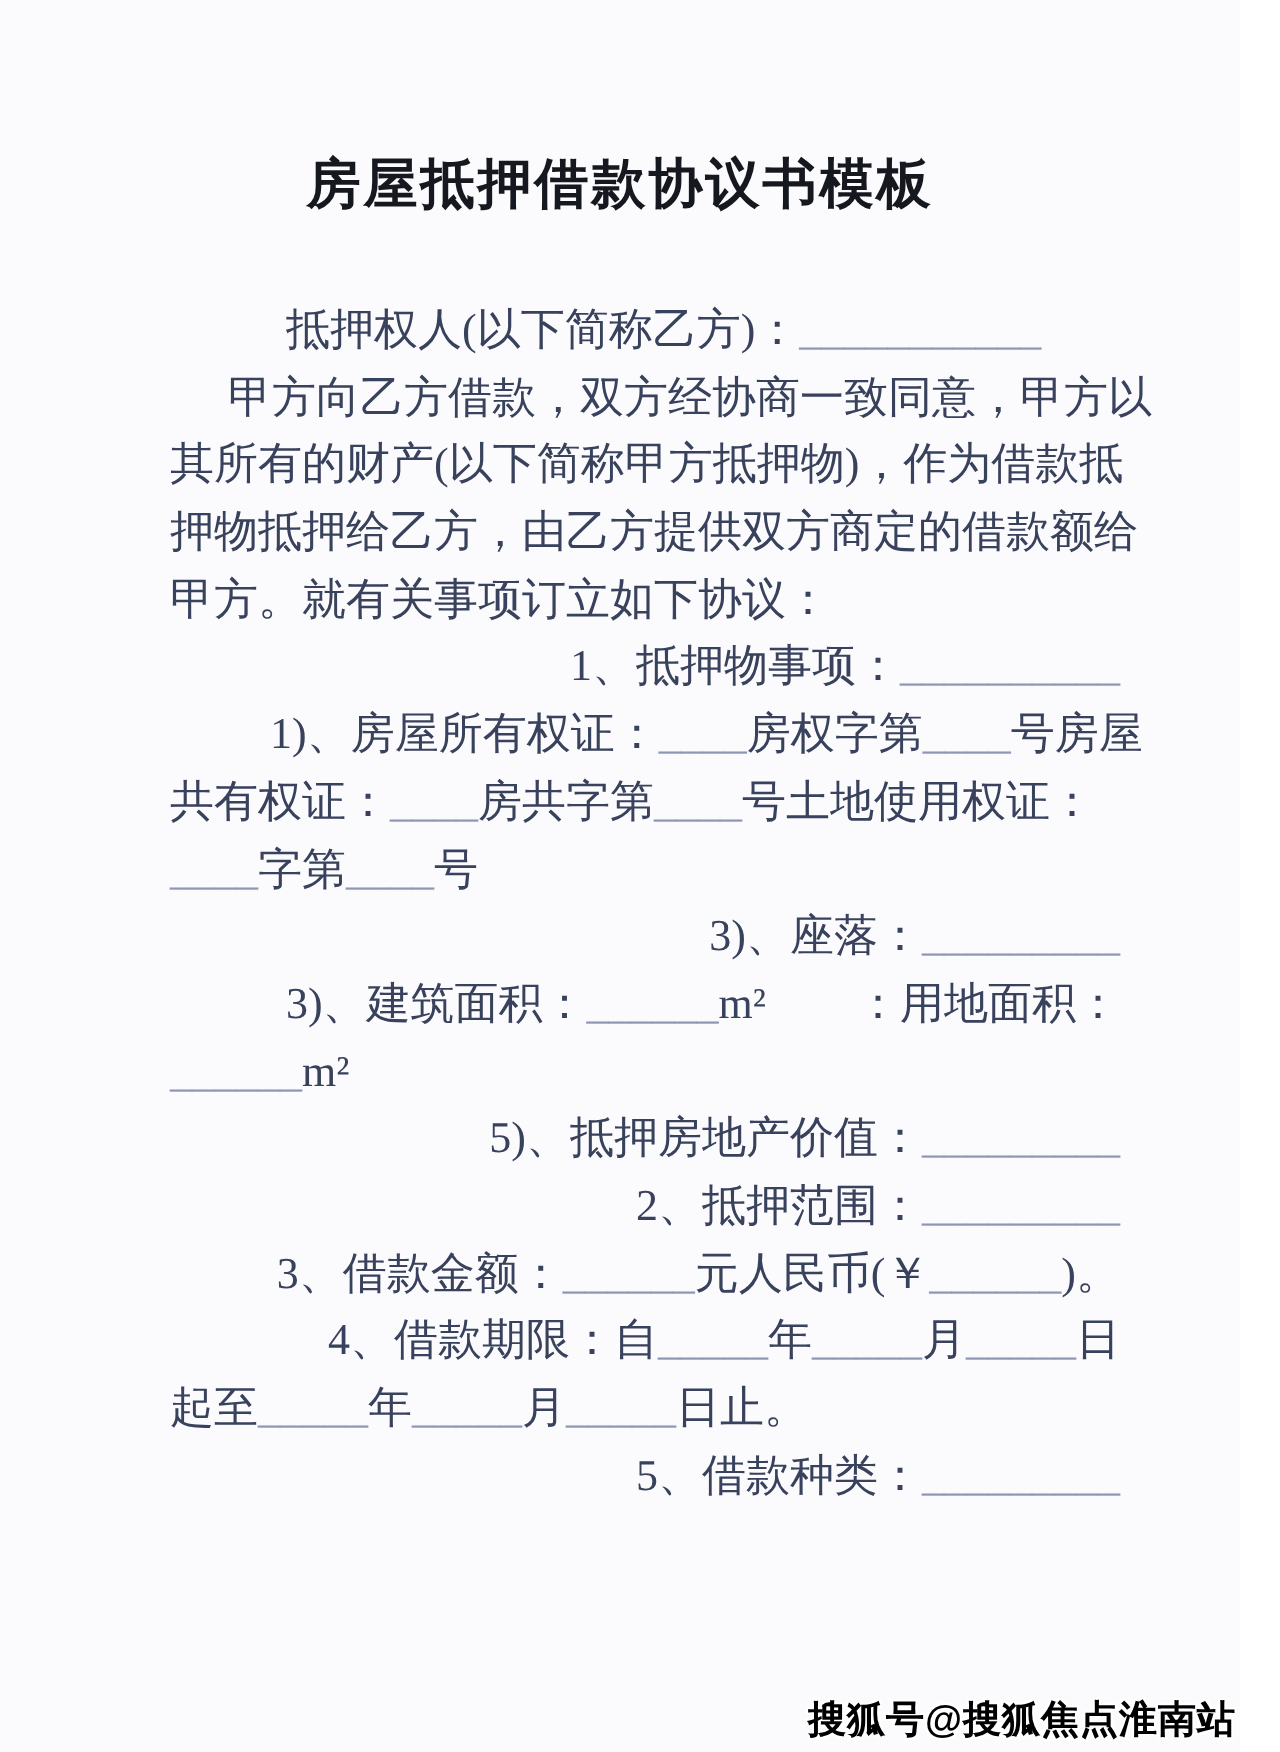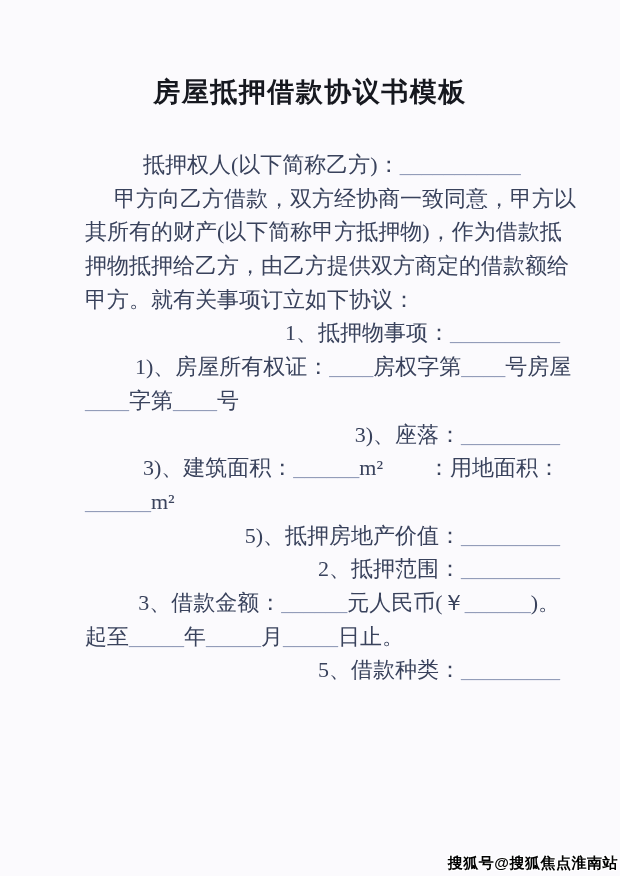--- a/index.html
+++ b/index.html
@@ -46,21 +46,21 @@
     color:var(--blank-color);
     letter-spacing:0;
   }
   .gap{display:inline-block;}
   .watermark{
     position:absolute;
     right:2px;
     bottom:3px;
     font-family:"Liberation Sans","DejaVu Sans",sans-serif;
     font-weight:900;
-    font-size:15px;
+    font-size:19px;
     letter-spacing:0.5px;
     color:#000;
     text-shadow:
       0 0 2px #fff,
       1px 1px 0 #fff,
      -1px -1px 0 #fff,
       1px -1px 0 #fff,
      -1px 1px 0 #fff;
   }
 </style>
@@ -72,26 +72,28 @@
   <div class="doc-title">房屋抵押借款协议书模板</div>
 
   <div class="doc-body">
       <div class="line i1"><span>抵押权人(以下简称乙方)：</span><span class="blank">___________</span></div>
       <div class="line i3"><span>甲方向乙方借款，双方经协商一致同意，甲方以</span></div>
       <div class="line "><span>其所有的财产(以下简称甲方抵押物)，作为借款抵</span></div>
       <div class="line "><span>押物抵押给乙方，由乙方提供双方商定的借款额给</span></div>
       <div class="line "><span>甲方。就有关事项订立如下协议：</span></div>
       <div class="line i2"><span>1、抵押物事项：</span><span class="blank">__________</span></div>
       <div class="line i2"><span>1)、房屋所有权证：</span><span class="blank">____</span><span>房权字第</span><span class="blank">____</span><span>号房屋</span></div>
+      <div class="line "><span>共有权证：</span><span class="blank">____</span><span>房共字第</span><span class="blank">____</span><span>号土地使用权证：</span></div>
       <div class="line "><span class="blank">____</span><span>字第</span><span class="blank">____</span><span>号</span></div>
       <div class="line i2"><span>3)、座落：</span><span class="blank">_________</span></div>
       <div class="line i2"><span>3)、建筑面积：</span><span class="blank">______</span><span>m²</span><span class="gap" style="width: 45px;"></span><span>：用地面积：</span></div>
       <div class="line "><span class="blank">______</span><span>m²</span></div>
       <div class="line i2"><span>5)、抵押房地产价值：</span><span class="blank">_________</span></div>
       <div class="line i2"><span>2、抵押范围：</span><span class="blank">_________</span></div>
       <div class="line i2"><span>3、借款金额：</span><span class="blank">______</span><span>元人民币(￥</span><span class="blank">______</span><span>)。</span></div>
+      <div class="line i2"><span>4、借款期限：自</span><span class="blank">_____</span><span>年</span><span class="blank">_____</span><span>月</span><span class="blank">_____</span><span>日</span></div>
       <div class="line "><span>起至</span><span class="blank">_____</span><span>年</span><span class="blank">_____</span><span>月</span><span class="blank">_____</span><span>日止。</span></div>
       <div class="line i2"><span>5、借款种类：</span><span class="blank">_________</span></div>
     </div>
 
   <div class="watermark">搜狐号@搜狐焦点淮南站</div>
 
 </div>
 
 </body></html>

